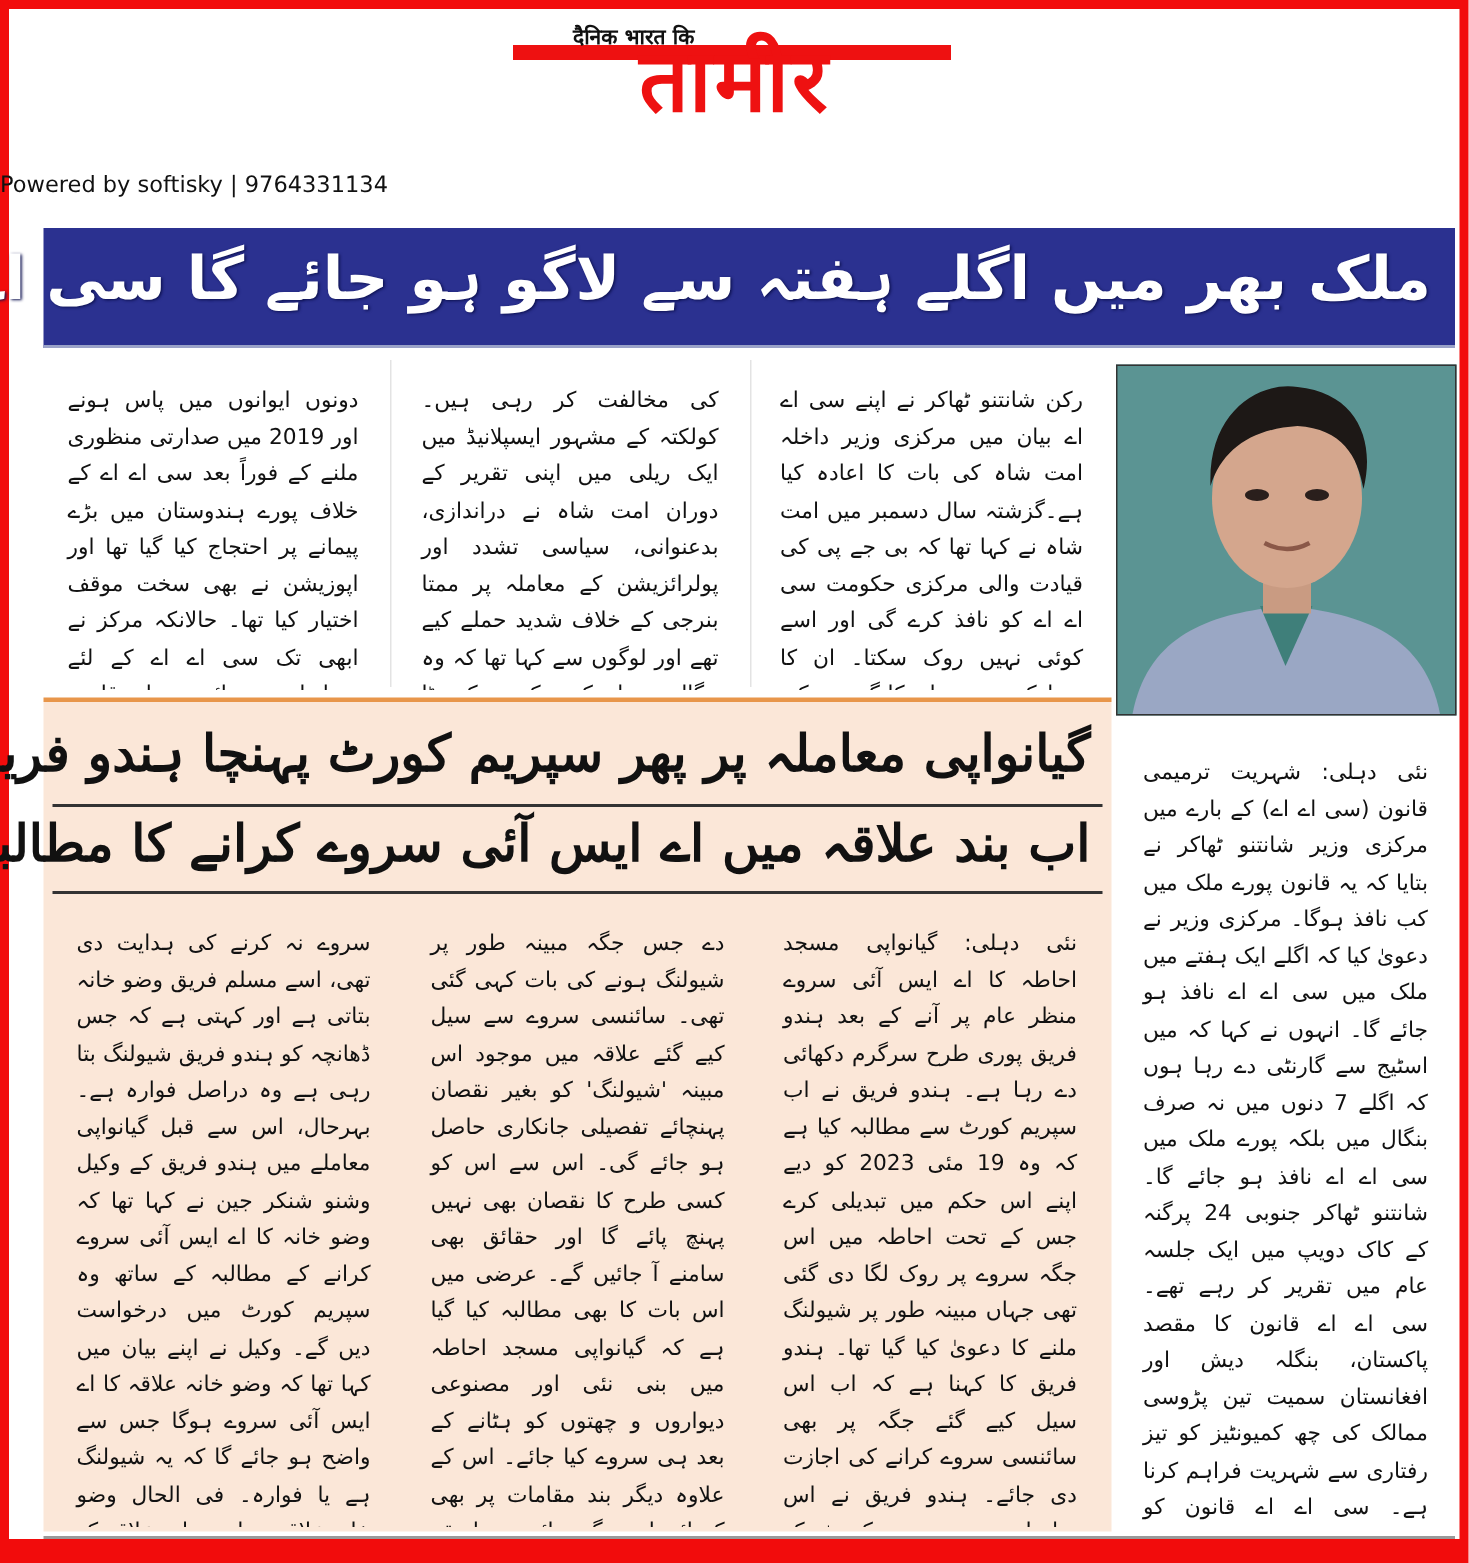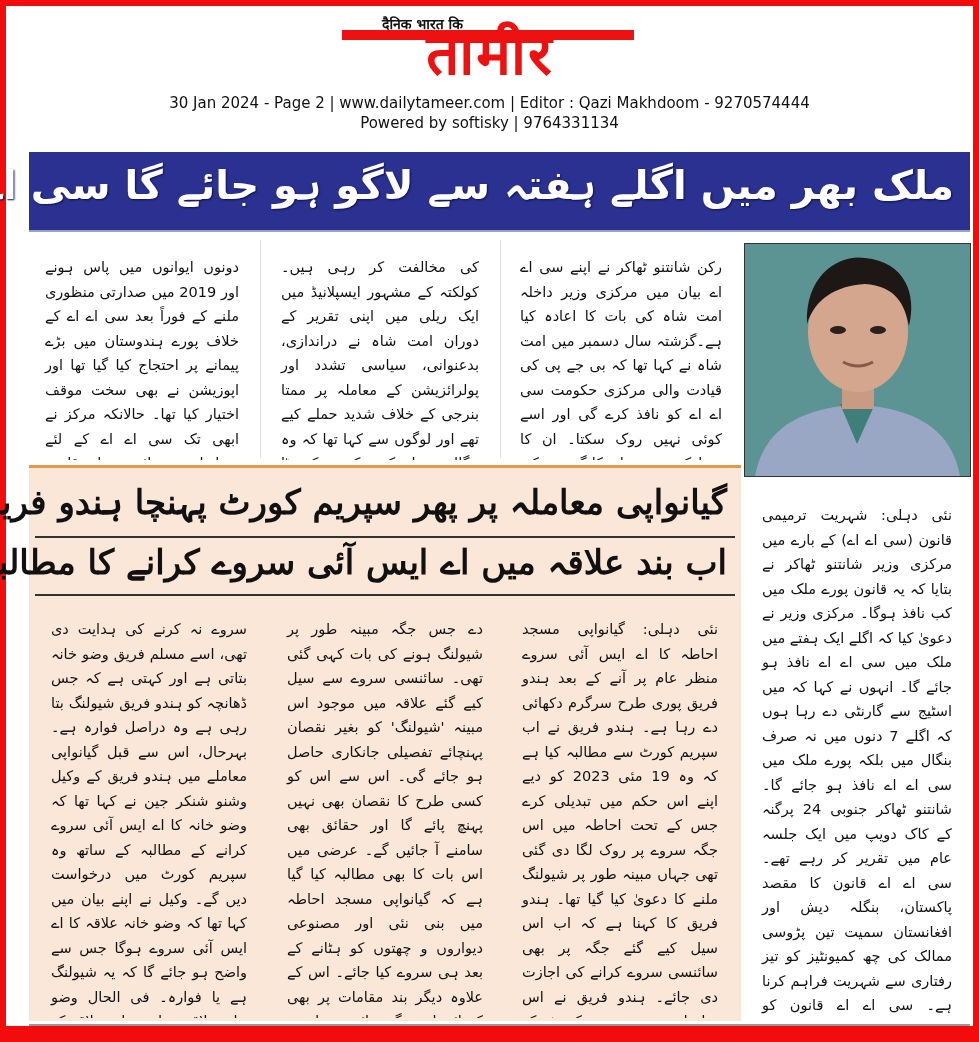--- a/index.html
+++ b/index.html
@@ -23,21 +23,21 @@
     position: absolute; left: 345px; top: 22px; width: 290px; height: 64px;
     font-family: "DejaVu Serif", serif; font-size: 58px; font-weight: bold; color: #ee1111;
     line-height: 64px; text-align: center; letter-spacing: 2px;
   }
   .meta1 {
     position: absolute; left: 0; width: 979px; top: 94px; font-size: 15px; color: #111;
     font-family: "DejaVu Sans", sans-serif; text-align: center;
   }
   .meta2 {
     position: absolute; left: 0; width: 979px; top: 114px; font-size: 15px; color: #111;
-    font-family: "DejaVu Sans", sans-serif; text-align: center;
+    font-family: "DejaVu Sans", sans-serif; text-align: left;
   }
   .headline-box {
     position: absolute; left: 29px; top: 152px; width: 941px; height: 78px;
     background: #2b3190; border-bottom: 2px solid #9aa2c8;
   }
   .headline-box .text {
     position: absolute; right: 16px; top: 10px; font-size: 40px; color: #ffffff; font-weight: bold;
     direction: rtl; font-family: "DejaVu Sans", sans-serif; white-space: nowrap;
     text-shadow: 1px 1px 2px #0d1150;
   }
@@ -69,21 +69,20 @@
 </style>
 </head>
 <body>
 
 <div class="frame"></div>
 
 <div class="masthead">
   <div class="logo-bar"></div>
   <div class="tagline">दैनिक भारत कि</div>
   <div class="logo">तामीर</div>
-  <div class="meta1">30 Jan 2024 - Page 2 | www.dailytameer.com | Editor : Qazi Makhdoom - 9270574444</div>
   <div class="meta2">Powered by softisky | 9764331134</div>
 </div>
 
 <div class="headline-box">
   <div class="text">ملک بھر میں اگلے ہفتہ سے لاگو ہو جائے گا سی اے اے</div>
 </div>
 
 <div class="col" style="left:503px; top:238px; width:236px; height:222px;">
   <p>رکن شانتنو ٹھاکر نے اپنے سی اے اے بیان میں مرکزی وزیر داخلہ امت شاہ کی بات کا اعادہ کیا ہے۔گزشتہ سال دسمبر میں امت شاہ نے کہا تھا کہ بی جے پی کی قیادت والی مرکزی حکومت سی اے اے کو نافذ کرے گی اور اسے کوئی نہیں روک سکتا۔ ان کا ریمارکس ترنمول کانگریس کی سپریمو اور مغربی بنگال کی وزیر اعلیٰ ممتا بنرجی پر نشانہ تھا، جو سی اے اے</p>
 </div>

